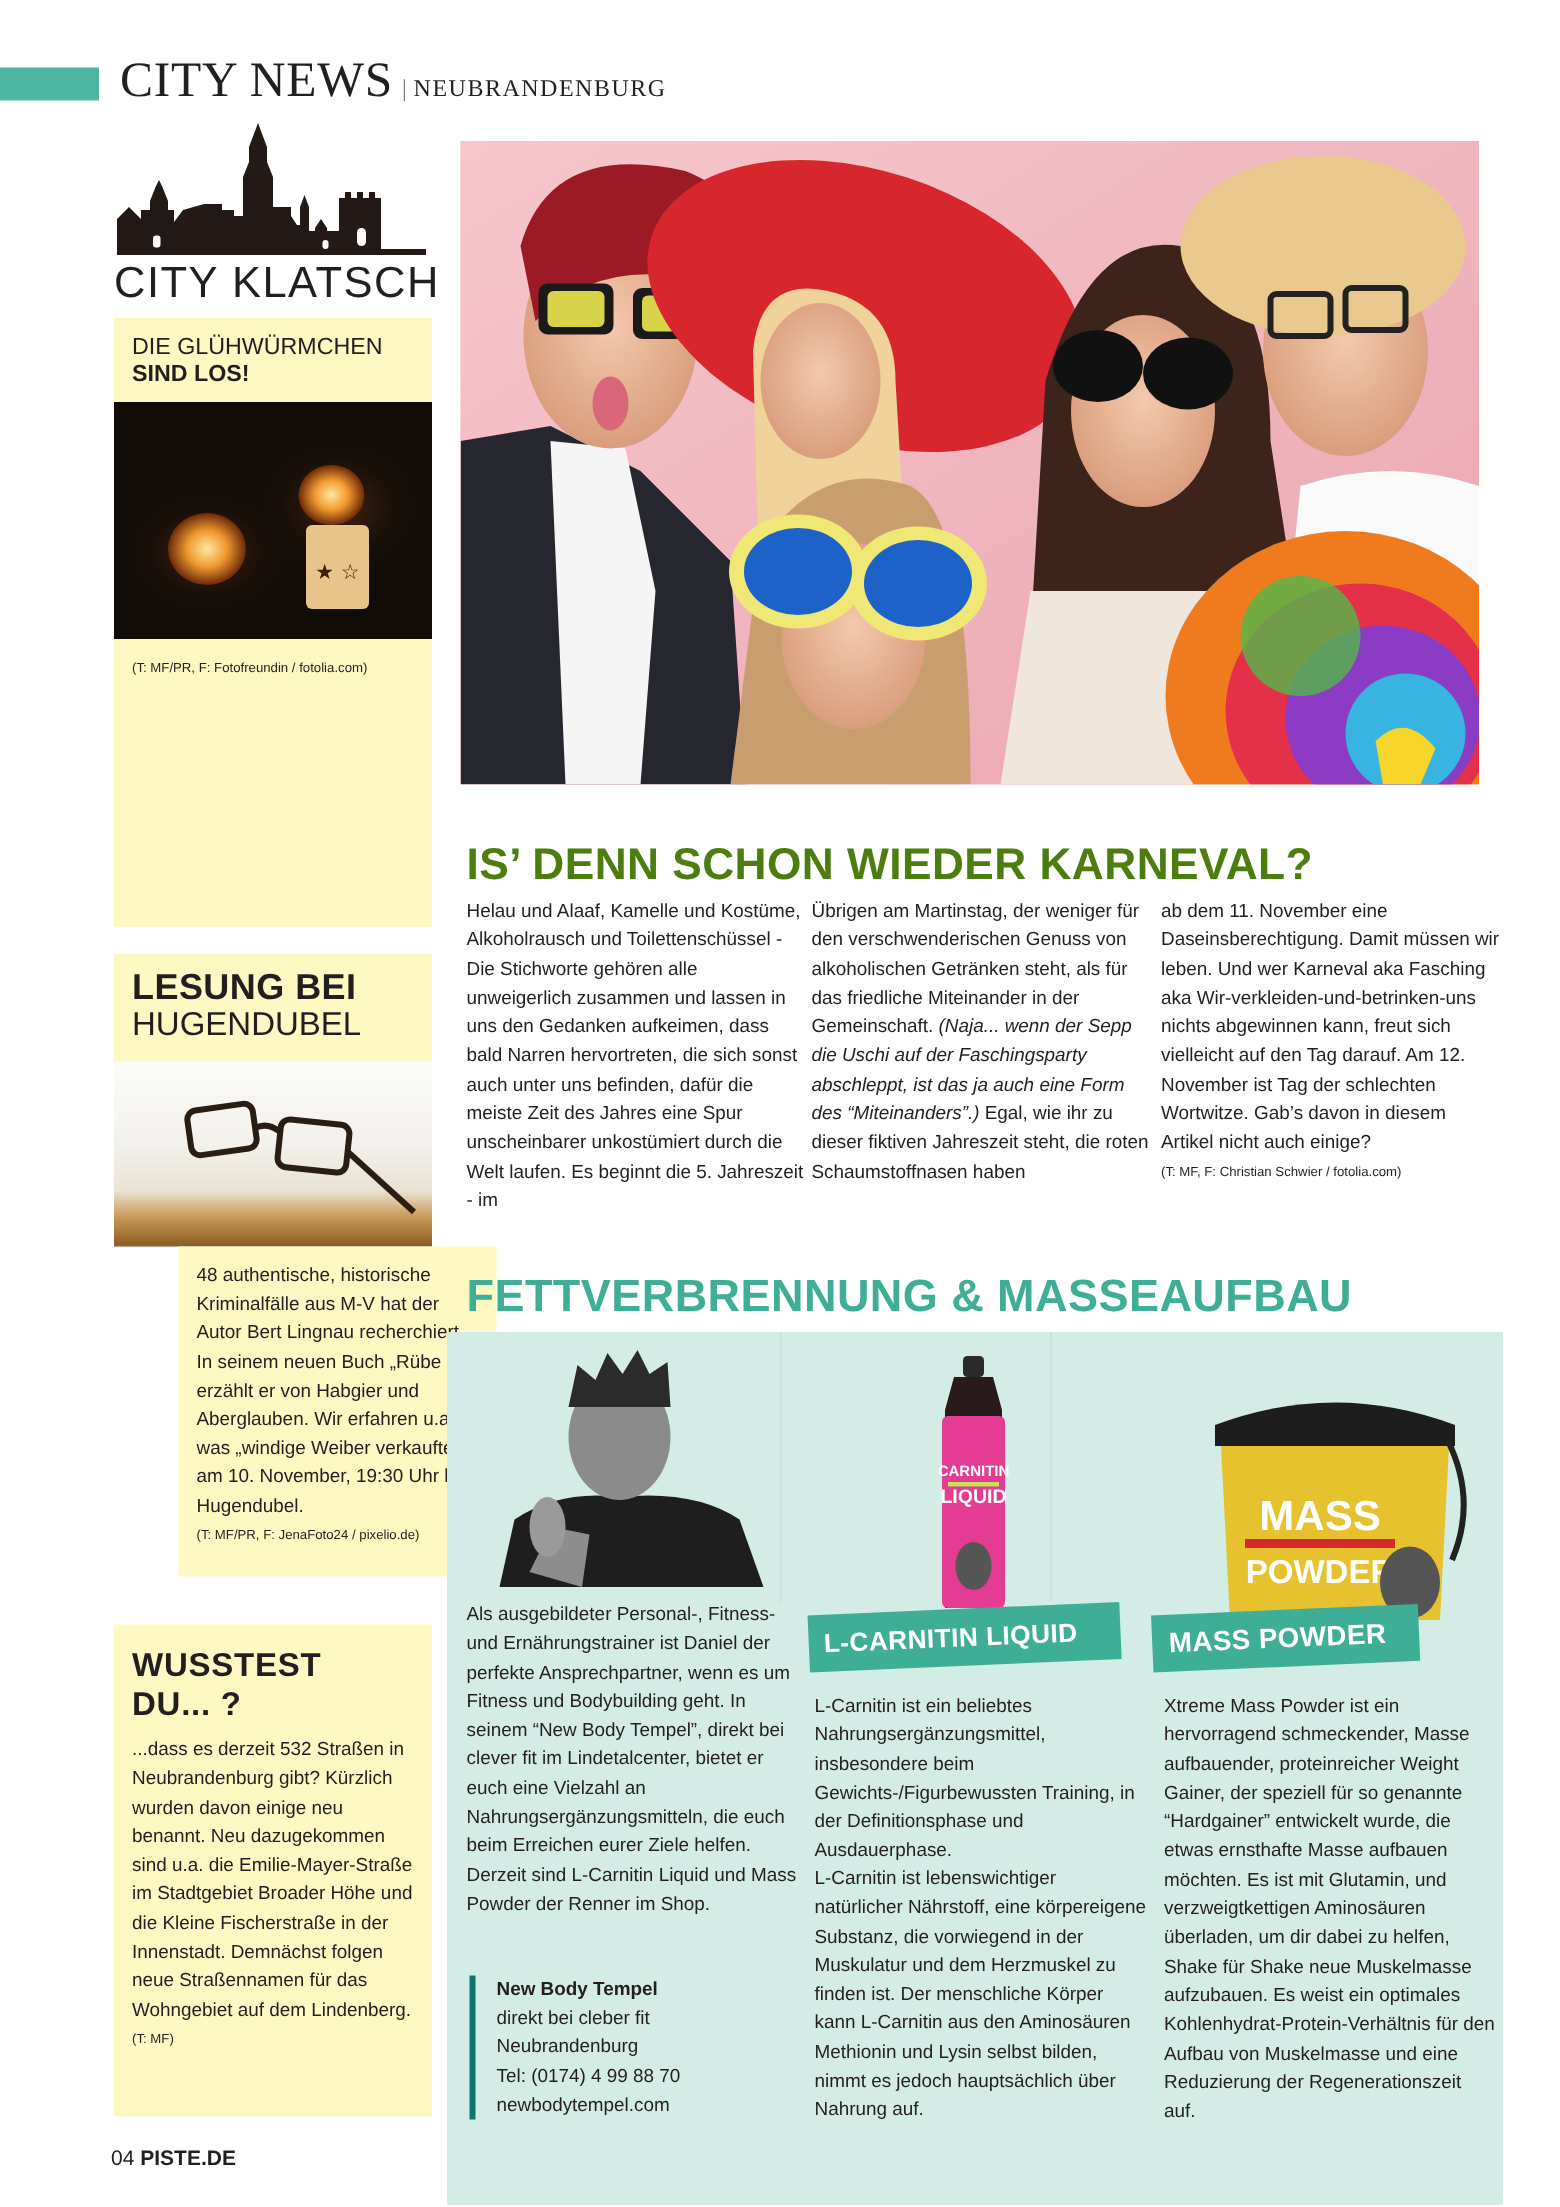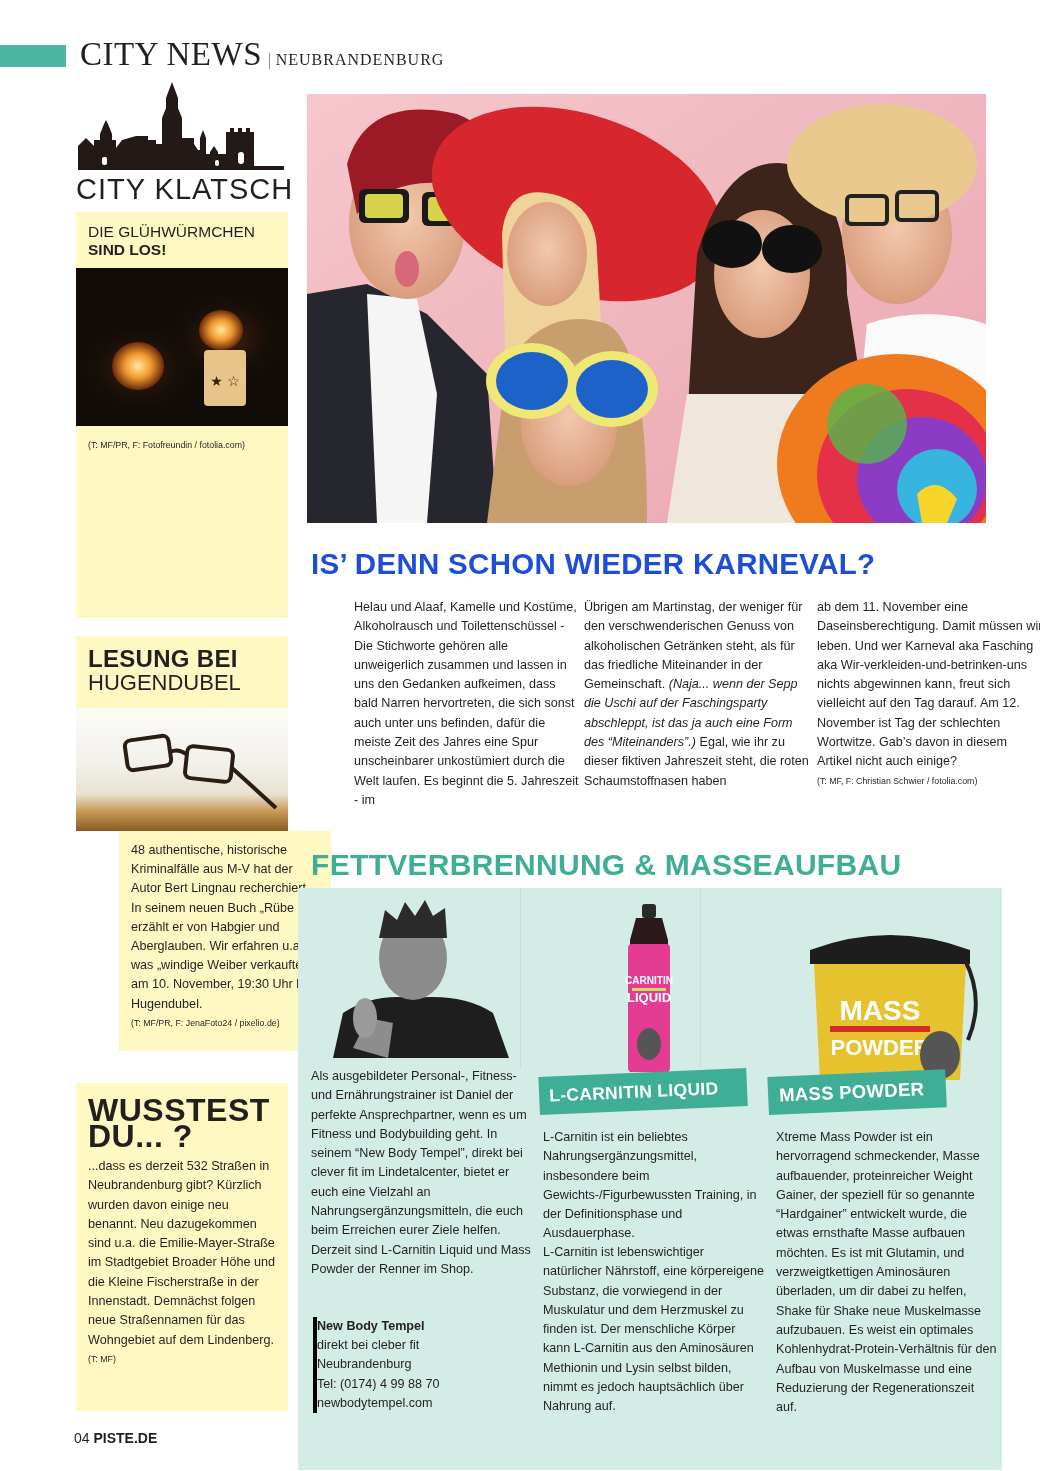--- a/index.html
+++ b/index.html
@@ -25,42 +25,42 @@
     .glow-body { left: 76px; top: 426px; width: 212px; height: 192px; padding: 10px 10px 0 12px; font-family: "Liberation Sans", sans-serif; font-size: 12.6px; line-height: 19px; }
     .credit { font-size: 8.8px; line-height: 14px; display: block; margin-top: 2px; }
 
     .lesung-head { left: 76px; top: 636px; width: 212px; height: 72px; padding: 10px 25px 0 12px; font-family: "Liberation Sans", sans-serif; }
     .lesung-head .big { font-size: 24px; font-weight: bold; line-height: 26px; display: block; letter-spacing: 0.3px; }
     .lesung-head .sm { font-size: 22px; line-height: 21px; display: block; }
     .lesung-img { left: 76px; top: 708px; width: 212px; height: 123px; background: linear-gradient(#fbfbf8 0%, #f3f1ec 45%, #e9e2d2 70%, #c89a55 84%, #8a5b22 100%); overflow: hidden; }
     .lesung-body { left: 76px; top: 831px; width: 212px; height: 220px; padding: 10px 8px 0 12px; font-family: "Liberation Sans", sans-serif; font-size: 12.6px; line-height: 19.2px; margin-left: 43px; }
 
     .wusst-box { left: 76px; top: 1083px; width: 212px; height: 328px; padding: 14px 10px 0 12px; font-family: "Liberation Sans", sans-serif; font-size: 12.6px; line-height: 19.3px; }
-    .wusst-title { font-size: 32px; font-weight: bold; line-height: 26px; letter-spacing: 0.5px; margin-bottom: 8px; display: block; }
+    .wusst-title { font-size: 22px; font-weight: bold; line-height: 26px; letter-spacing: 0.5px; margin-bottom: 8px; display: block; }
 
     .footer { left: 74px; top: 1430px; font-family: "Liberation Sans", sans-serif; font-size: 14px; color: #231f20; white-space: nowrap; }
     .footer .pn { font-weight: 300; }
     .footer .brand { font-weight: bold; }
 
     
     .main-photo { left: 307px; top: 94px; width: 679px; height: 429px; overflow: hidden; background: #f0b8c0; }
 
     
-    .karn-title { left: 311px; top: 546px; font-family: "Liberation Sans", sans-serif; font-weight: bold; font-size: 29.5px; letter-spacing: 0.3px; color: #1d4ed8; white-space: nowrap; line-height: 36px; }
-    .karn-col { top: 598px; width: 226px; font-family: "Liberation Sans", sans-serif; font-size: 12.6px; line-height: 19.3px; color: #231f20; margin-left: 43px; }
+    .karn-title { left: 311px; top: 559px; font-family: "Liberation Sans", sans-serif; font-weight: bold; font-size: 29.5px; letter-spacing: 0.3px; color: #4d7c0f; white-space: nowrap; line-height: 36px; }
+    .karn-col { top: 598px; width: 226px; font-family: "Liberation Sans", sans-serif; font-size: 12.6px; line-height: 19.3px; color: #231f20; }
     .karn-col .it { font-style: italic; }
 
     
     .fit-title { left: 311px; top: 846px; font-family: "Liberation Sans", sans-serif; font-weight: bold; font-size: 30px; letter-spacing: 0.3px; color: #3fae97; white-space: nowrap; line-height: 38px; }
     .fit-bg { left: 298px; top: 888px; width: 704px; height: 582px; background: #d4ece6; }
     .fit-div { top: 888px; width: 1px; height: 180px; background: #c5e2da; }
 
     .trainer-img { left: 313px; top: 898px; width: 206px; height: 160px; overflow: hidden; }
     .trainer-text { left: 311px; top: 1067px; width: 226px; font-family: "Liberation Sans", sans-serif; font-size: 12.6px; line-height: 19.3px; }
-    .contact { left: 313px; top: 1317px; width: 210px; border-left: 4px solid #000000; font-family: "Liberation Sans", sans-serif; font-size: 12.6px; line-height: 19.2px; }
+    .contact { left: 313px; top: 1317px; width: 210px; padding-left: 14px; border-left: 4px solid #0f766e; font-family: "Liberation Sans", sans-serif; font-size: 12.6px; line-height: 19.2px; }
     .contact .b { font-weight: bold; }
 
     .bottle-img { left: 614px; top: 904px; width: 70px; height: 168px; }
     .bucket-img { left: 800px; top: 920px; width: 180px; height: 160px; }
 
     .tag { font-family: "Liberation Sans", sans-serif; font-weight: bold; color: #ffffff; background: #3fae97; white-space: nowrap; transform: rotate(-2.5deg); transform-origin: left bottom; }
     .tag-carn { left: 540px; top: 1077px; width: 208px; height: 38px; font-size: 17.5px; line-height: 38px; padding-left: 10px; letter-spacing: 0.3px; }
     .tag-mass { left: 769px; top: 1077px; width: 178px; height: 38px; font-size: 18.5px; line-height: 38px; padding-left: 11px; letter-spacing: 0.3px; }
 
     .prod-text { width: 222px; font-family: "Liberation Sans", sans-serif; font-size: 12.6px; line-height: 19.3px; }

